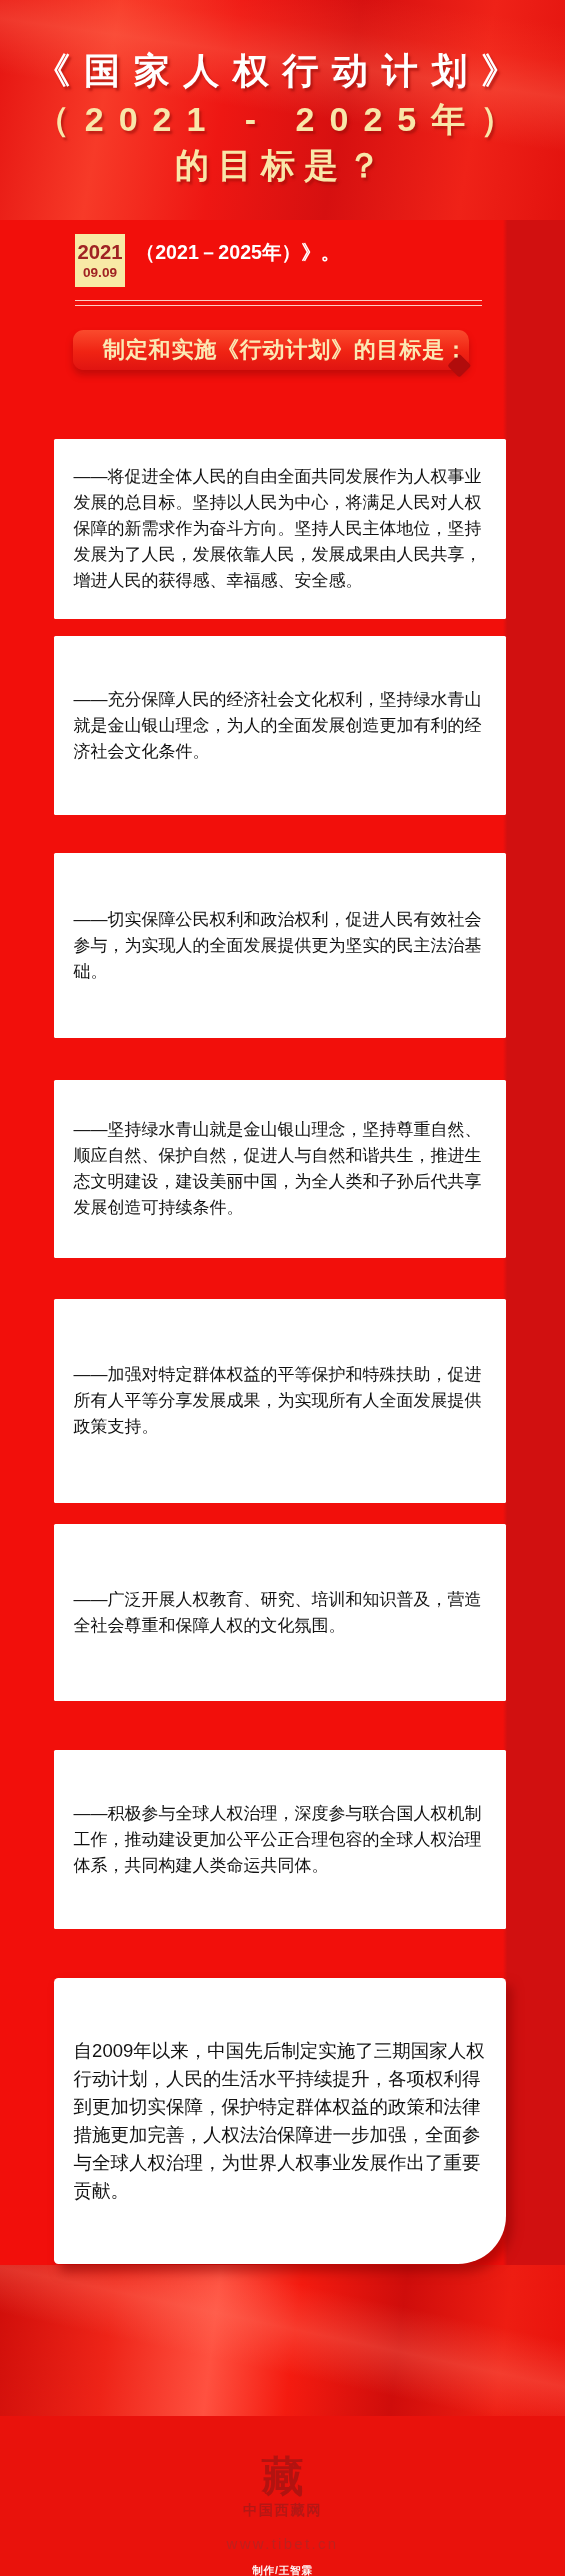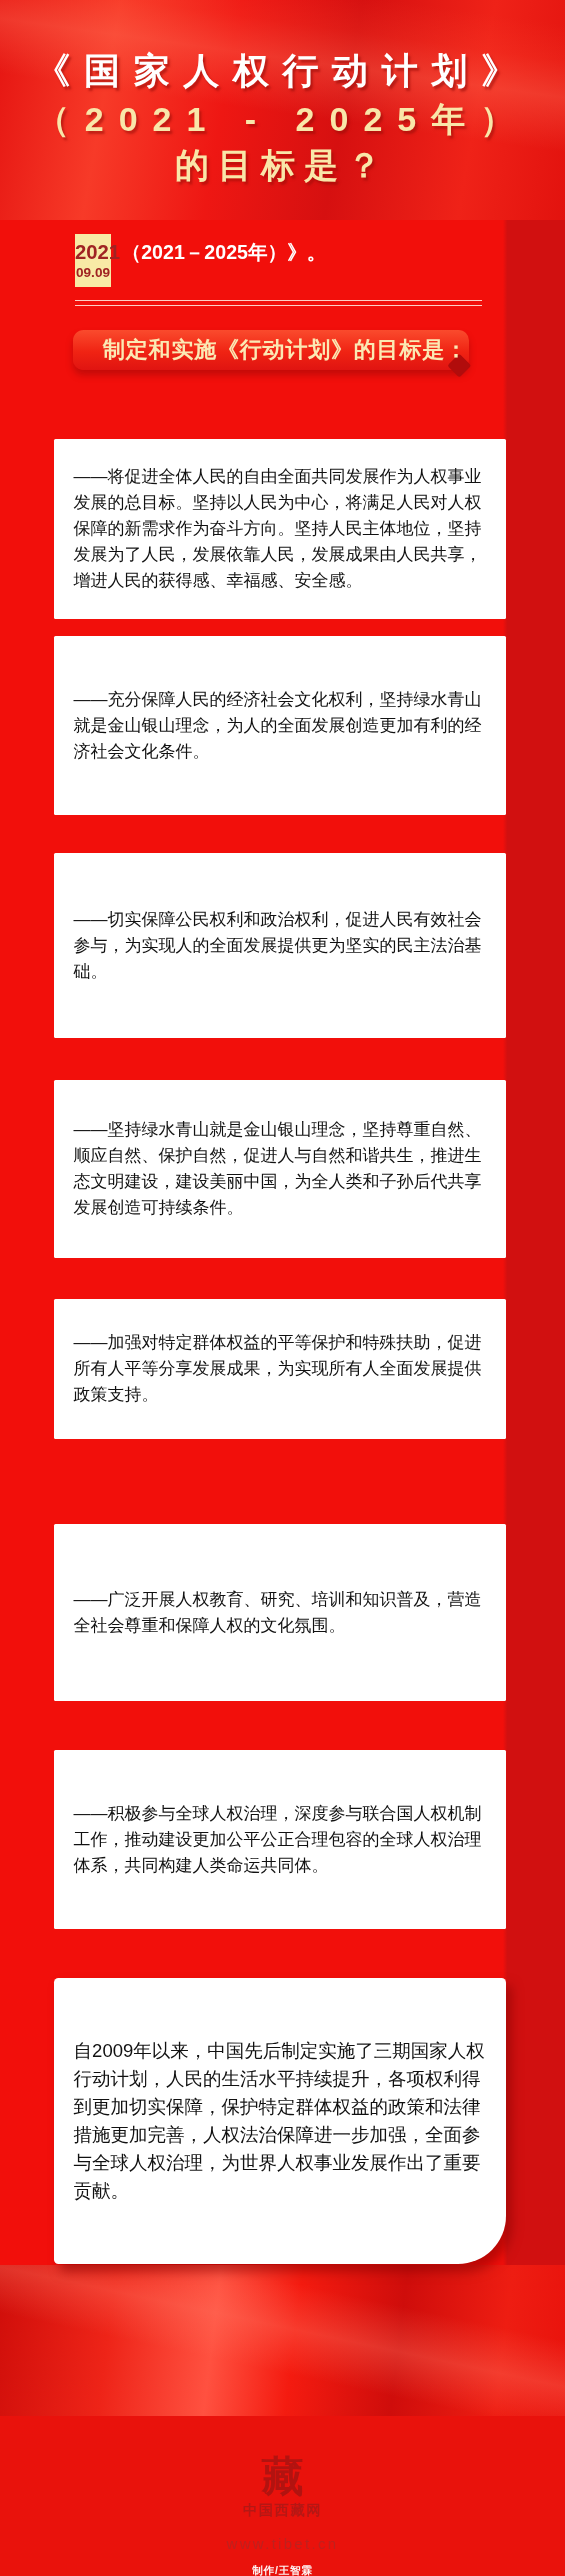--- a/index.html
+++ b/index.html
@@ -30,21 +30,21 @@
   .title{position:absolute;top:47px;left:0;width:565px;text-align:center;z-index:2;font-weight:bold;}
   .title .l1{font-size:36px;color:#ffffff;letter-spacing:13.6px;line-height:48px;
              text-shadow:2.3px 3px 2.3px rgba(150,12,8,.6);}
   .title .l2{font-size:34px;color:#f9e6a9;letter-spacing:15px;line-height:48px;
              text-shadow:2.3px 3px 2.3px rgba(150,12,8,.55);}
   .title .l3{font-size:34px;color:#f9e6a9;letter-spacing:9px;line-height:45px;
              text-shadow:2.3px 3px 2.3px rgba(150,12,8,.55);}
   
   .intro{position:absolute;top:234px;left:75px;width:424px;display:flex;z-index:2;}
   .date-badge{
-    width:36px;height:53px;background:#f8eaa6;color:#a02323;flex:none;
+    width:50px;height:53px;background:#f8eaa6;color:#a02323;flex:none;
     display:flex;flex-direction:column;justify-content:center;text-align:center;
     font-weight:bold;line-height:1;
   }
   .date-year{font-size:20.3px;}
   .date-day{font-size:13.6px;margin-top:3.8px;}
   .intro-text{margin:0 0 0 10.6px;color:#ffffff;font-weight:bold;font-size:19.6px;line-height:30px;padding-top:3px;}
   .intro-text span{display:block;}
   
   .divider{
     position:absolute;left:75px;top:300px;width:407px;height:3.8px;z-index:2;
@@ -119,21 +119,21 @@
 </div>
 <div class="goal-card" style="top:636px;height:179px;">
   <p>——充分保障人民的经济社会文化权利，坚持绿水青山就是金山银山理念，为人的全面发展创造更加有利的经济社会文化条件。</p>
 </div>
 <div class="goal-card" style="top:853px;height:185px;">
   <p>——切实保障公民权利和政治权利，促进人民有效社会参与，为实现人的全面发展提供更为坚实的民主法治基础。</p>
 </div>
 <div class="goal-card" style="top:1080px;height:178px;">
   <p>——坚持绿水青山就是金山银山理念，坚持尊重自然、顺应自然、保护自然，促进人与自然和谐共生，推进生态文明建设，建设美丽中国，为全人类和子孙后代共享发展创造可持续条件。</p>
 </div>
-<div class="goal-card" style="top:1299px;height:140px;">
+<div class="goal-card" style="top:1299px;height:204px;">
   <p>——加强对特定群体权益的平等保护和特殊扶助，促进所有人平等分享发展成果，为实现所有人全面发展提供政策支持。</p>
 </div>
 <div class="goal-card" style="top:1524px;height:177px;">
   <p>——广泛开展人权教育、研究、培训和知识普及，营造全社会尊重和保障人权的文化氛围。</p>
 </div>
 <div class="goal-card" style="top:1750px;height:179px;">
   <p>——积极参与全球人权治理，深度参与联合国人权机制工作，推动建设更加公平公正合理包容的全球人权治理体系，共同构建人类命运共同体。</p>
 </div>
 
 <div class="summary-card">

